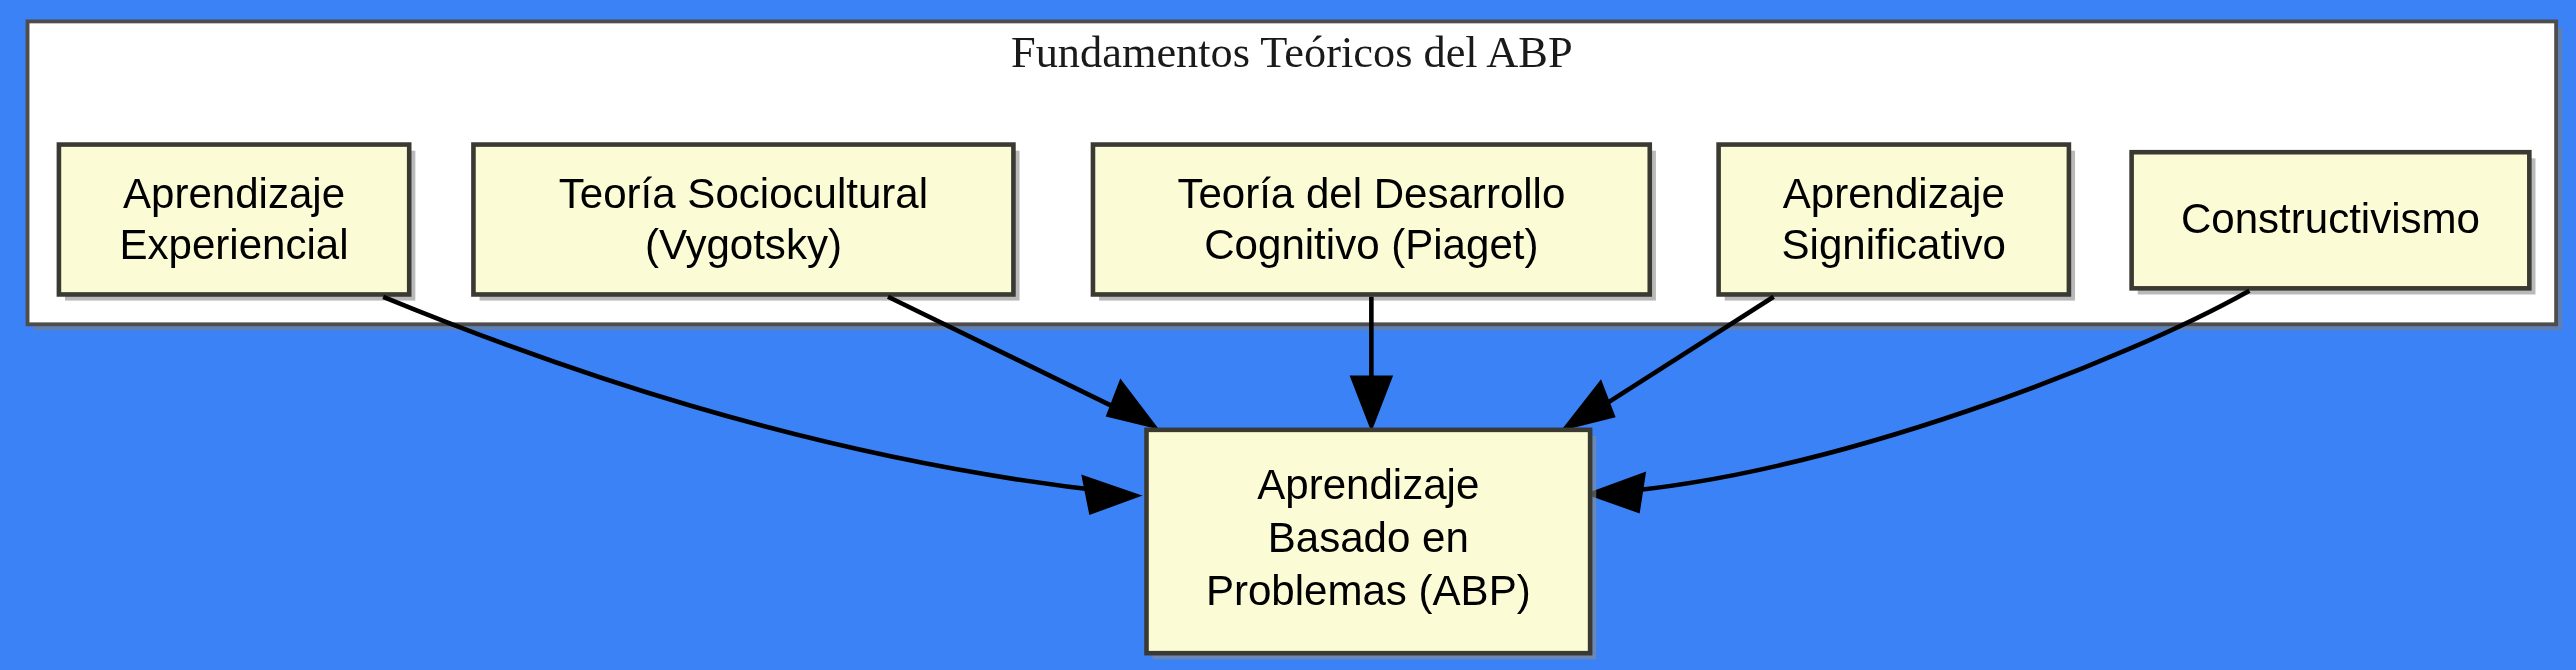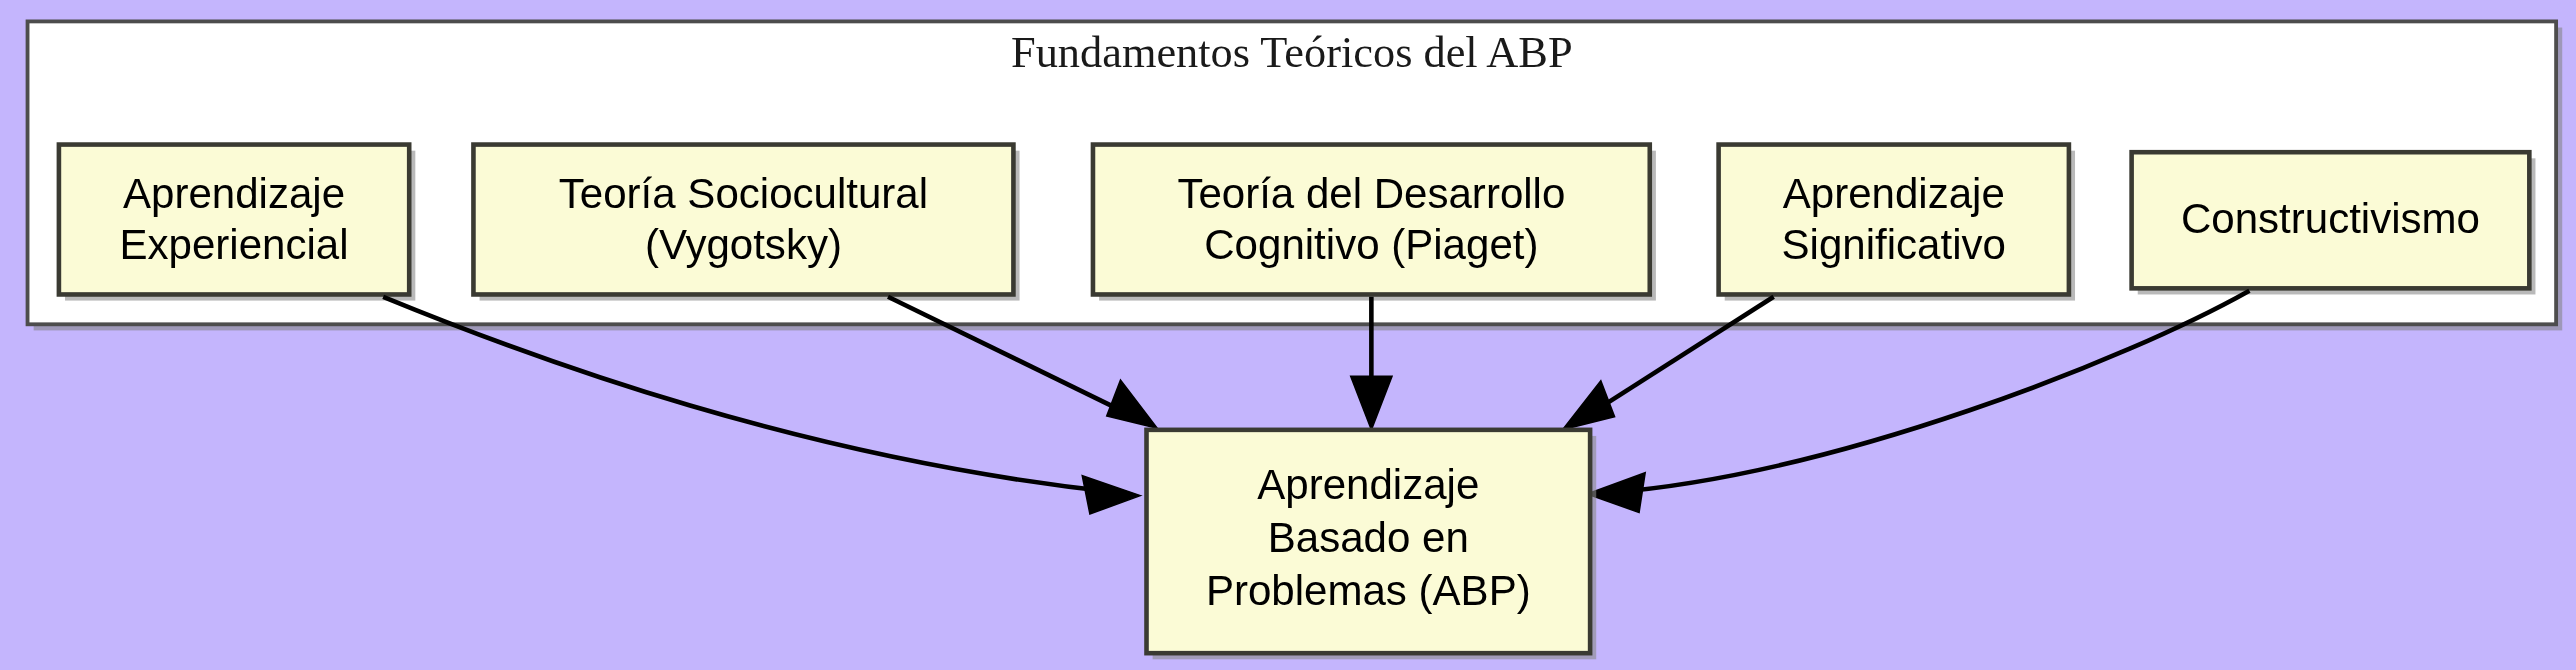--- a/index.html
+++ b/index.html
@@ -10,21 +10,21 @@
   body {
     width: 2576px;
     height: 670px;
     font-family: "Liberation Sans", sans-serif;
     overflow: hidden;
   }
   #diagram-root {
     position: relative;
     width: 2576px;
     height: 670px;
-    background: #c4b5fd;
+    background: #3b82f6;
   }
   svg.diagram-canvas {
     position: absolute;
     left: 0;
     top: 0;
     width: 2576px;
     height: 670px;
     display: block;
   }
   .cluster-rect {

